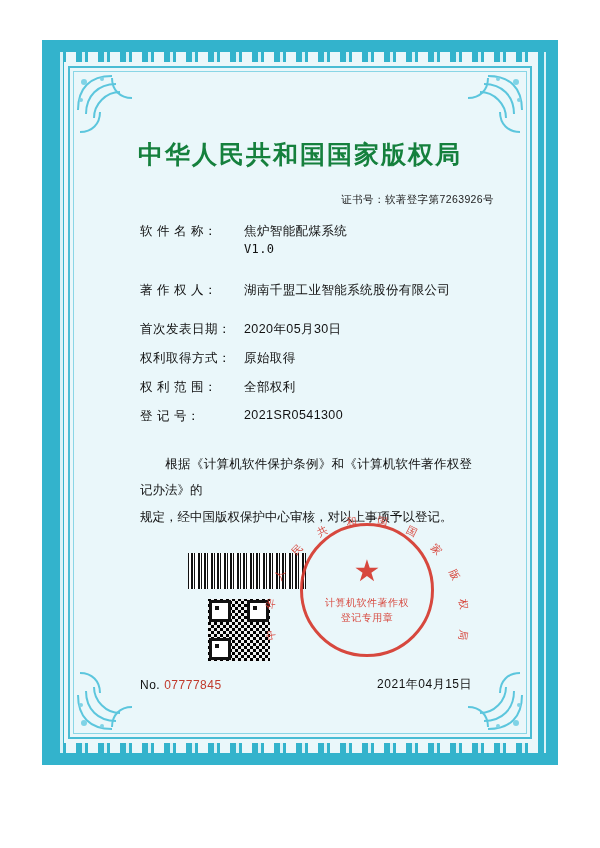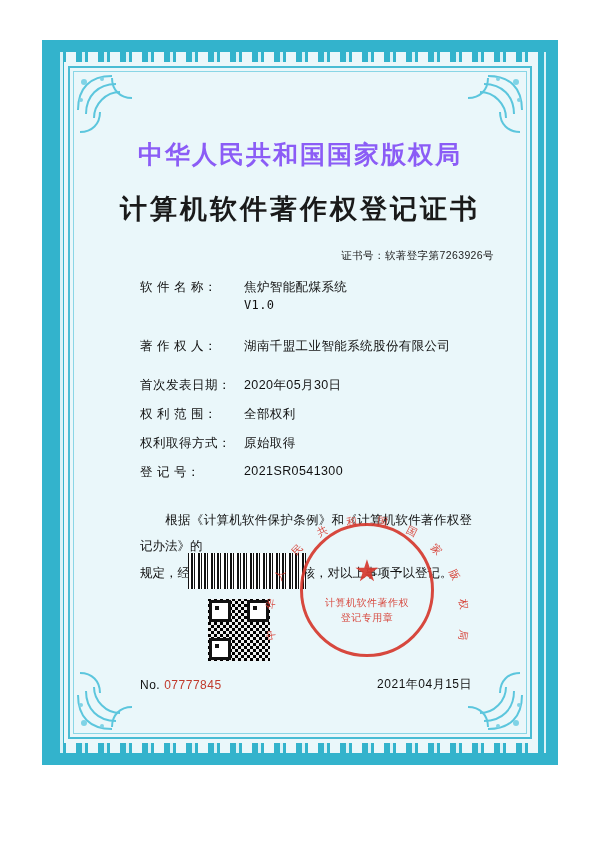--- a/index.html
+++ b/index.html
@@ -89,21 +89,21 @@
     top: 46px;
     right: 46px;
     bottom: 46px;
   }
 
   .title-main {
     text-align: center;
     font-family: "DejaVu Serif", "Liberation Serif", serif;
     font-size: 25px;
     font-weight: bold;
-    color: #8b5cf6;
+    color: #15803d;
     letter-spacing: 2px;
     margin-top: 52px;
   }
   .title-sub {
     text-align: center;
     font-family: "DejaVu Serif", "Liberation Serif", serif;
     font-size: 27px;
     font-weight: bold;
     color: #1a1a1a;
     letter-spacing: 3px;
@@ -340,21 +340,20 @@
           <circle cx="12" cy="12" r="3"></circle>
           <circle cx="30" cy="9" r="2"></circle>
           <circle cx="9" cy="30" r="2"></circle>
         </g>
       </svg>
     </div>
 
     <div class="content">
 
       <div class="title-main">中华人民共和国国家版权局</div>
-      <div class="title-sub">计算机软件著作权登记证书</div>
 
       <div class="cert-no">
         <span>证书号：</span><span>软著登字第7263926号</span>
       </div>
 
       <div class="fields">
 
         <div class="field-row">
           <div class="field-label">软 件 名 称：</div>
           <div class="field-value">
@@ -370,27 +369,27 @@
 
         <div class="divider-space"></div>
 
 
         <div class="field-row">
           <div class="field-label">首次发表日期：</div>
           <div class="field-value">2020年05月30日</div>
         </div>
 
         <div class="field-row">
+          <div class="field-label">权利取得方式：</div>
+          <div class="field-value">原始取得</div>
+        </div>
+
+        <div class="field-row">
           <div class="field-label">权 利 范 围：</div>
           <div class="field-value">全部权利</div>
-        </div>
-
-        <div class="field-row">
-          <div class="field-label">权利取得方式：</div>
-          <div class="field-value">原始取得</div>
         </div>
 
         <div class="field-row">
           <div class="field-label">登 记 号：</div>
           <div class="field-value">2021SR0541300</div>
         </div>
 
       </div>
 
       <div class="paragraph">

